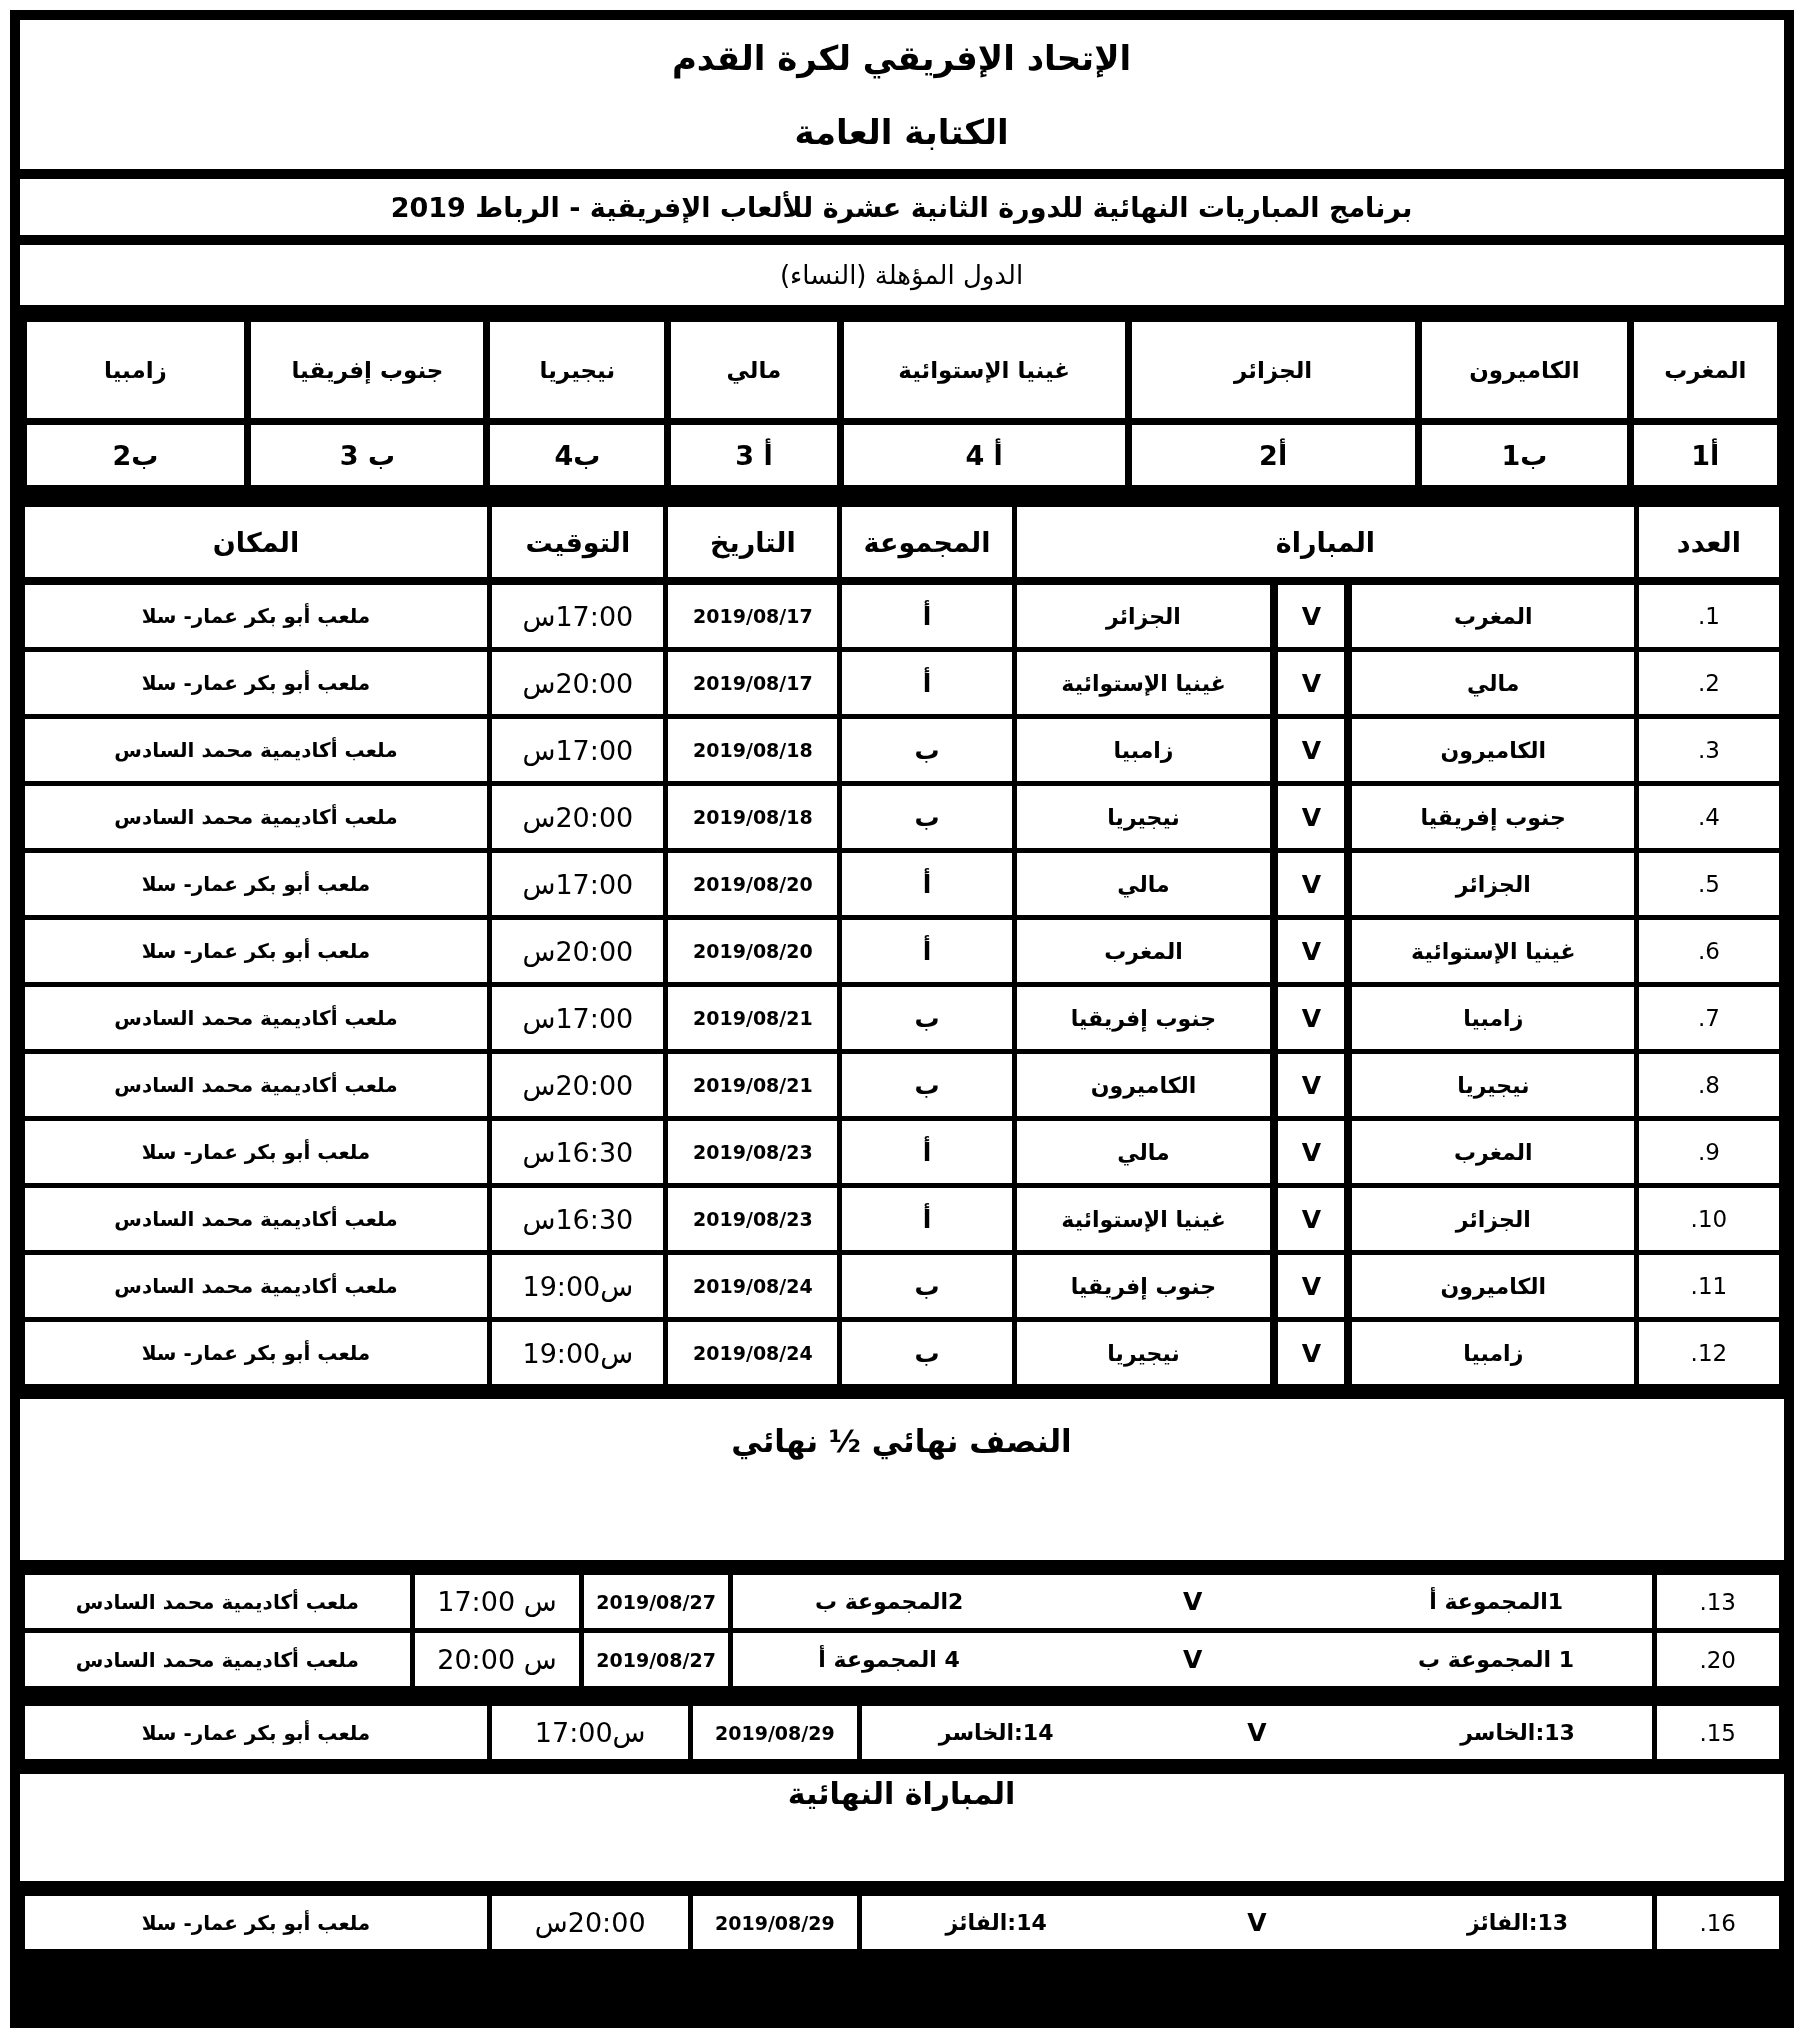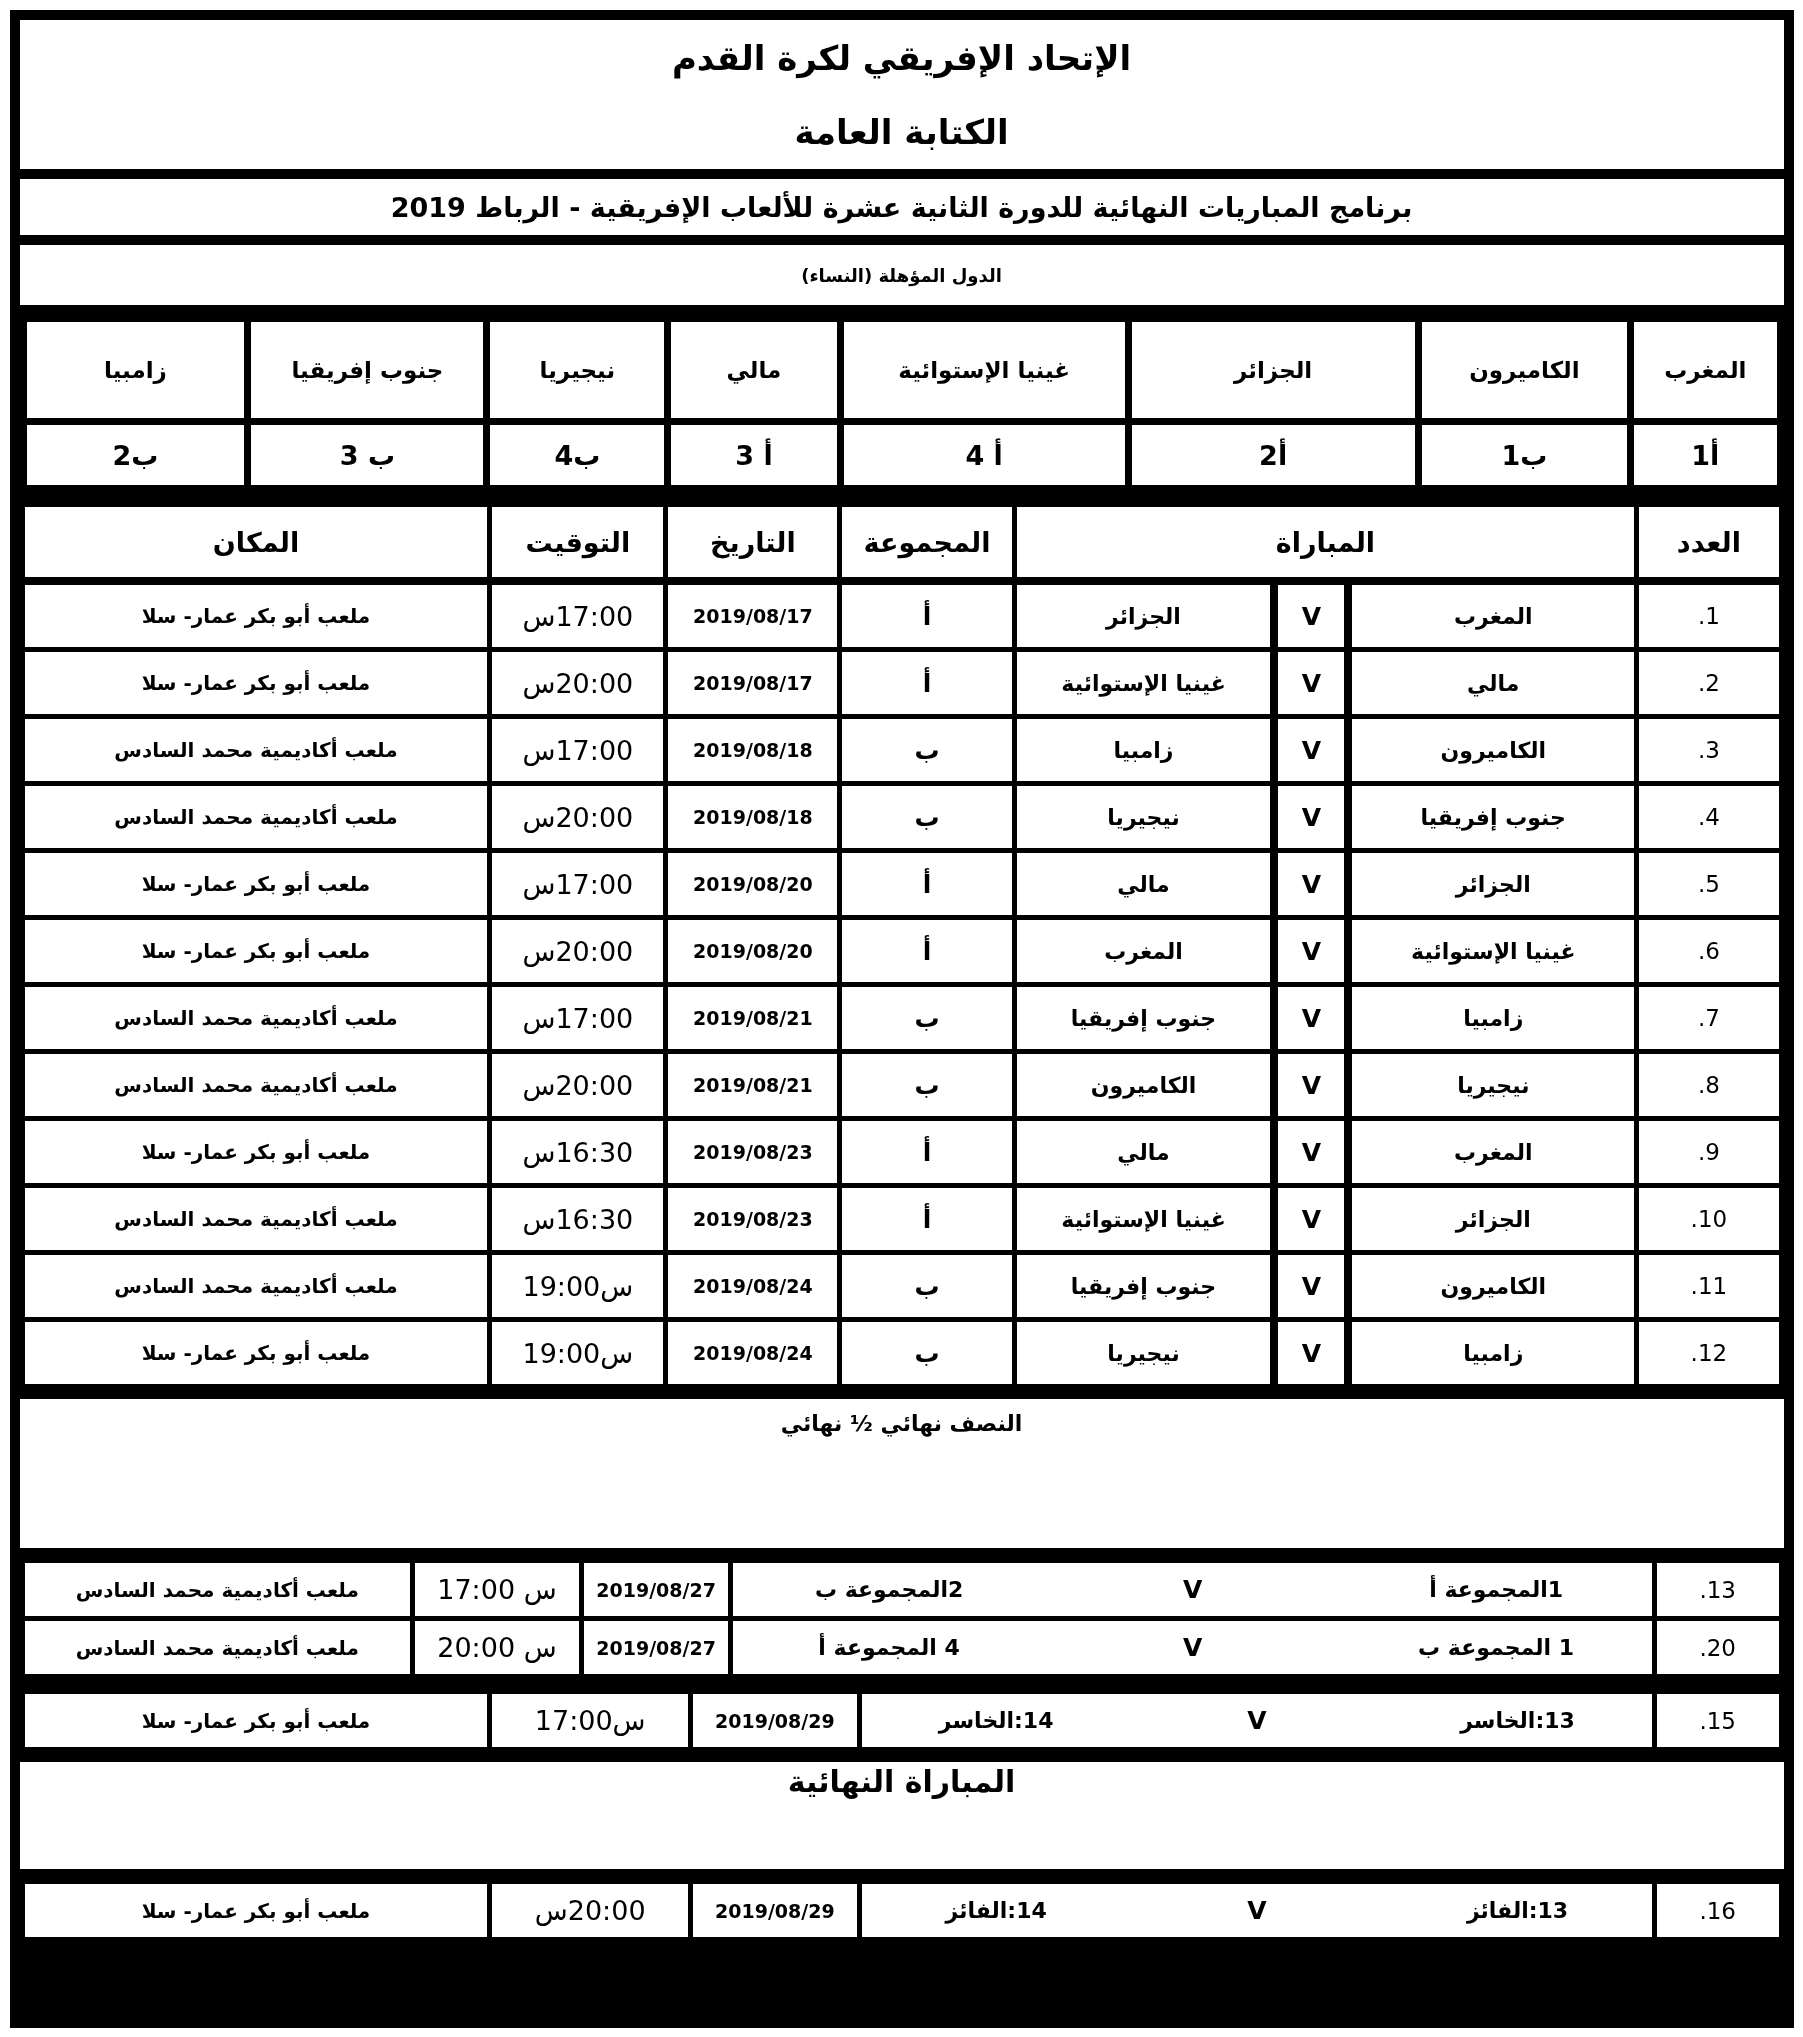--- a/index.html
+++ b/index.html
@@ -3,23 +3,23 @@
 <meta charset="utf-8">
 <style>
   html,body{margin:0;padding:0;background:#fff;}
   body{font-family:"DejaVu Sans","Liberation Sans",sans-serif;color:#000;}
   .page{width:1784px;height:2018px;margin:10px auto;background:#000;padding:10px;
         box-sizing:border-box;display:flex;flex-direction:column;overflow:hidden;}
   .sec{margin-bottom:10px;}
   .box{background:#fff;display:flex;flex-direction:column;align-items:center;justify-content:center;text-align:center;}
   .header-box{height:149px;gap:34px;font-size:34px;font-weight:bold;}
   .subtitle-box{height:56px;font-size:27px;font-weight:bold;}
-  .qual-title-box{height:60px;font-size:18px;font-weight:bold;}
+  .qual-title-box{height:60px;font-size:26px;font-weight:normal;}
   .title-top{justify-content:flex-start;font-weight:bold;}
-  .semi-box{height:137px;padding-top:12px;font-size:22px;}
+  .semi-box{height:137px;padding-top:24px;font-size:31px;}
   .class-box{height:115px;padding-top:18px;font-size:30px;}
   .final-box{height:105px;padding-top:2px;font-size:30px;}
   table{width:100%;border-collapse:collapse;table-layout:fixed;background:#fff;}
   td,th{border:5px solid #000;text-align:center;vertical-align:middle;padding:0 4px;overflow:hidden;}
   .countries td{border-width:7px;}
   .countries .cname{height:96px;font-size:23px;font-weight:bold;}
   .countries .cseed{height:60px;font-size:27px;font-weight:bold;}
   .sched th{height:70px;font-size:27px;font-weight:bold;border-bottom-width:8px;}
   .sched td{height:62px;}
   .num{font-size:23px;}

